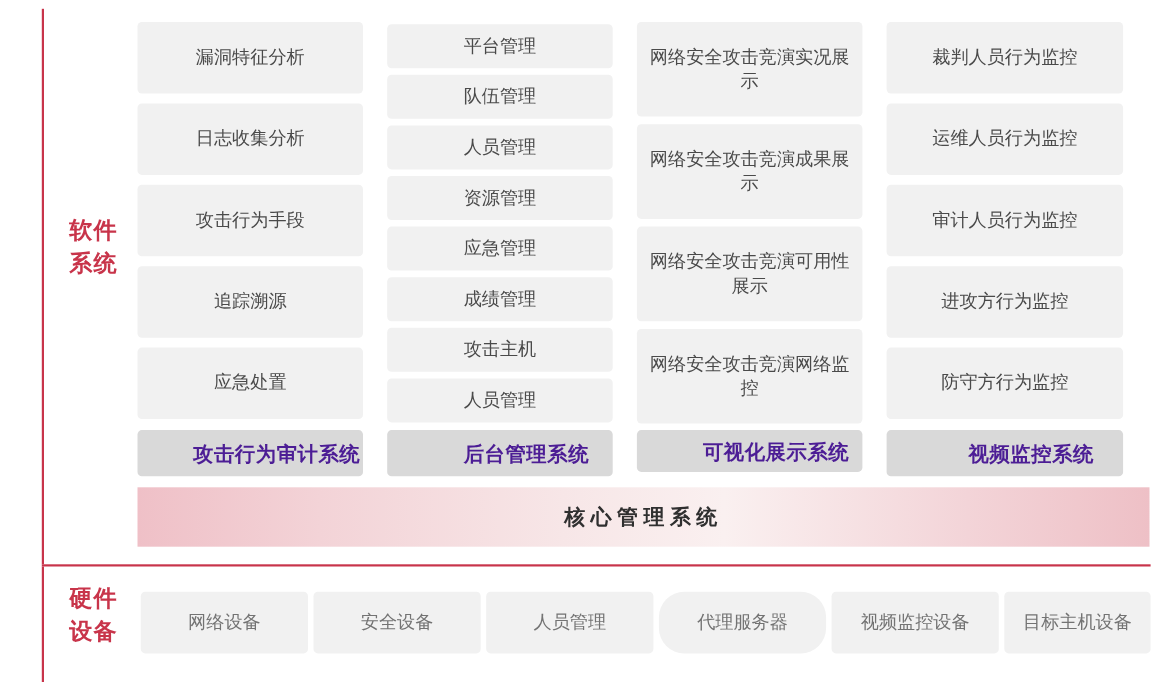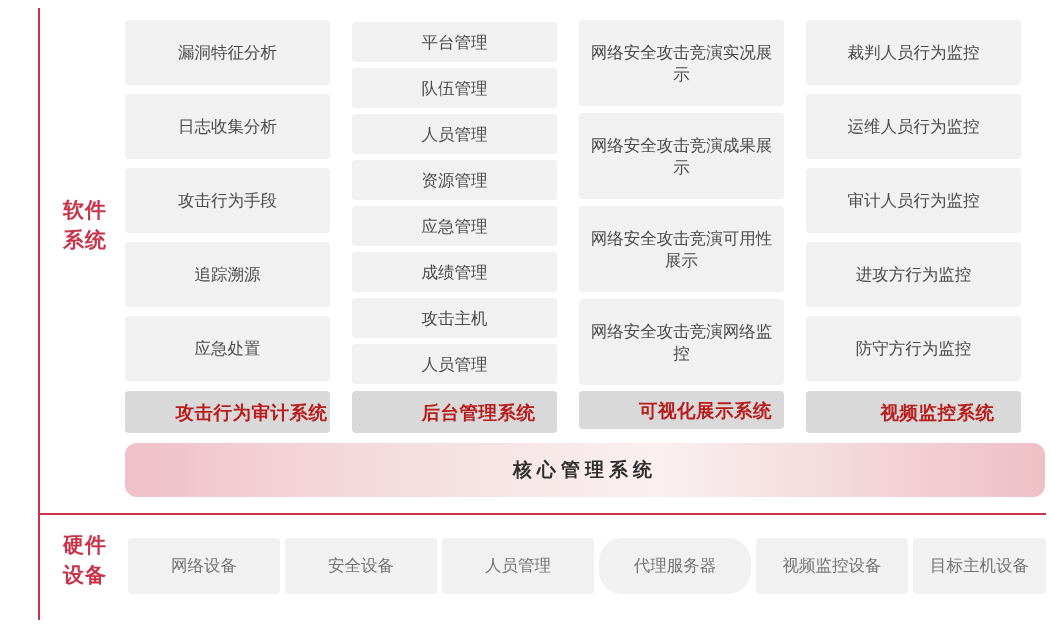--- a/index.html
+++ b/index.html
@@ -72,39 +72,39 @@
     padding: 2px 6px;
     line-height: 1.35;
   }
   .cell.two-line { font-size: 16.5px; }
 
   .footer-cell {
     position: absolute;
     box-sizing: border-box;
     background: #d9d9d9;
     border-radius: 4px;
-    color: #b91c1c;
+    color: #4c1d95;
     font-size: 18.5px;
     font-weight: bold;
     display: flex;
     align-items: center;
     justify-content: center;
     text-align: center;
     letter-spacing: 0.5px;
     padding-left: 48px;
   }
 
   
   #core-bar {
     position: absolute;
     left: 125px;
     top: 443px;
     width: 920px;
     height: 54px;
-    border-radius: 12px;
+    border-radius: 0;
     background: linear-gradient(to right, #efc0c7 0%, #f3d3d7 18%, #f7e6e7 42%, #faf0f0 58%, #f3d4d8 82%, #eec0c6 100%);
     display: flex;
     align-items: center;
     justify-content: center;
     color: #2f2f2f;
     font-size: 19px;
     font-weight: bold;
     letter-spacing: 5px;
   }
 

